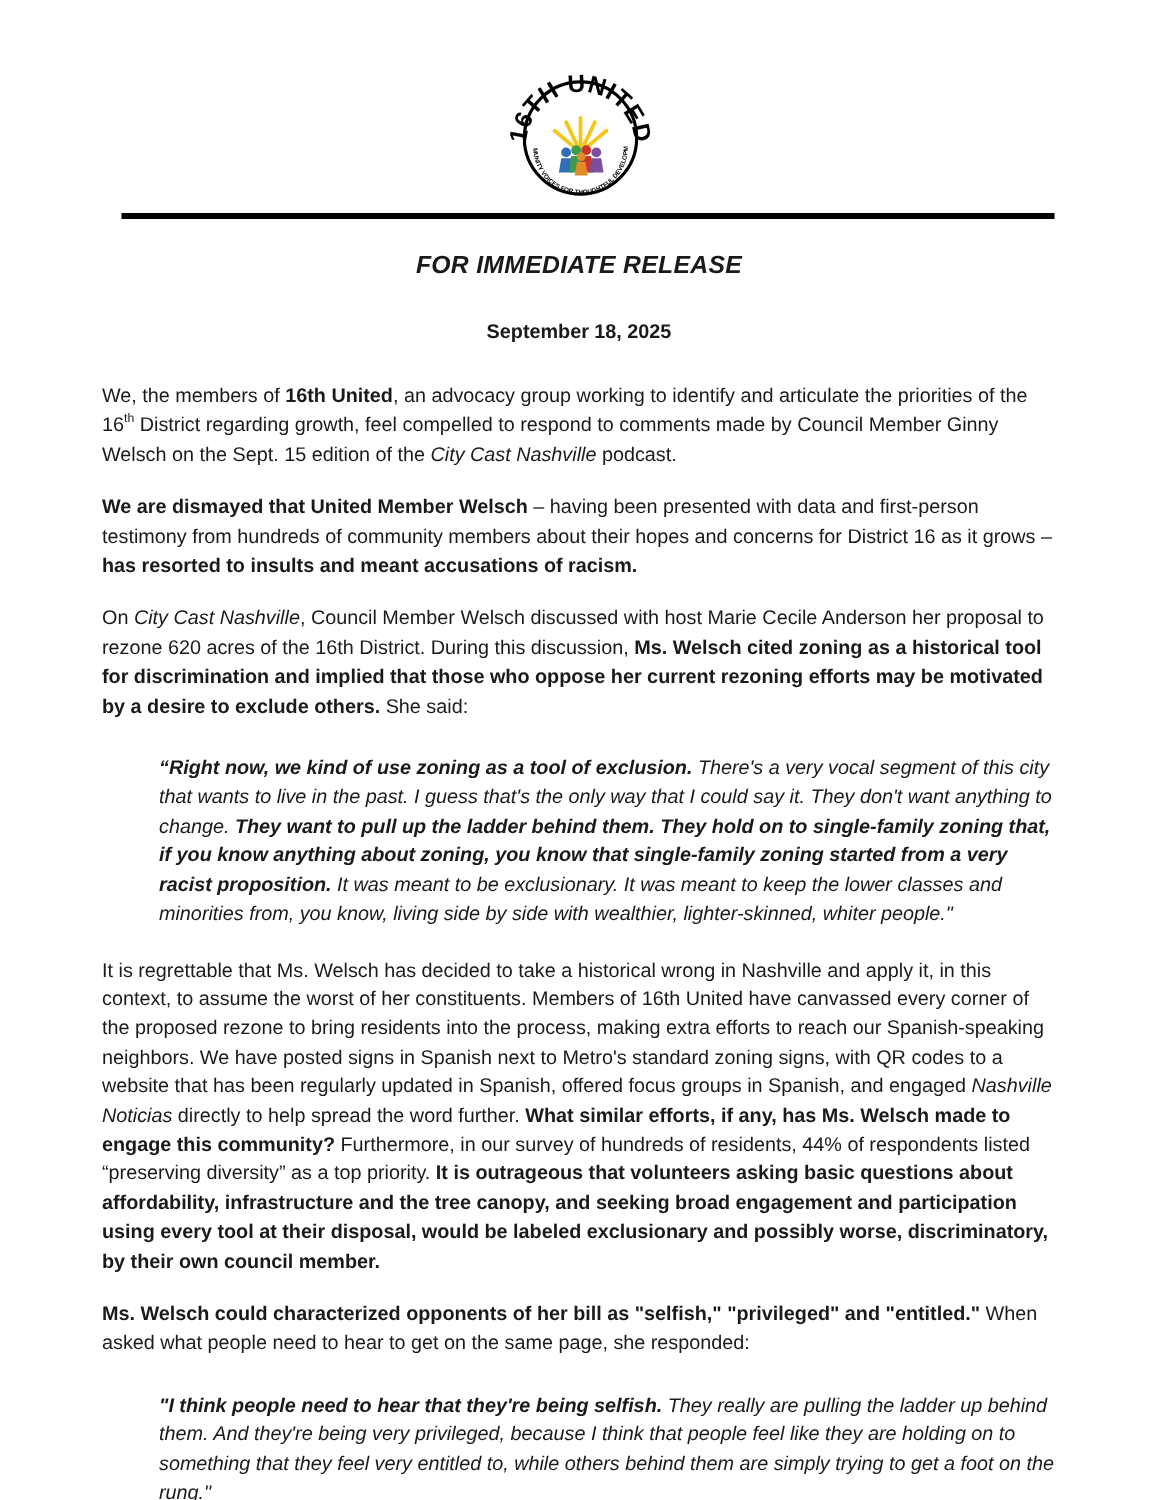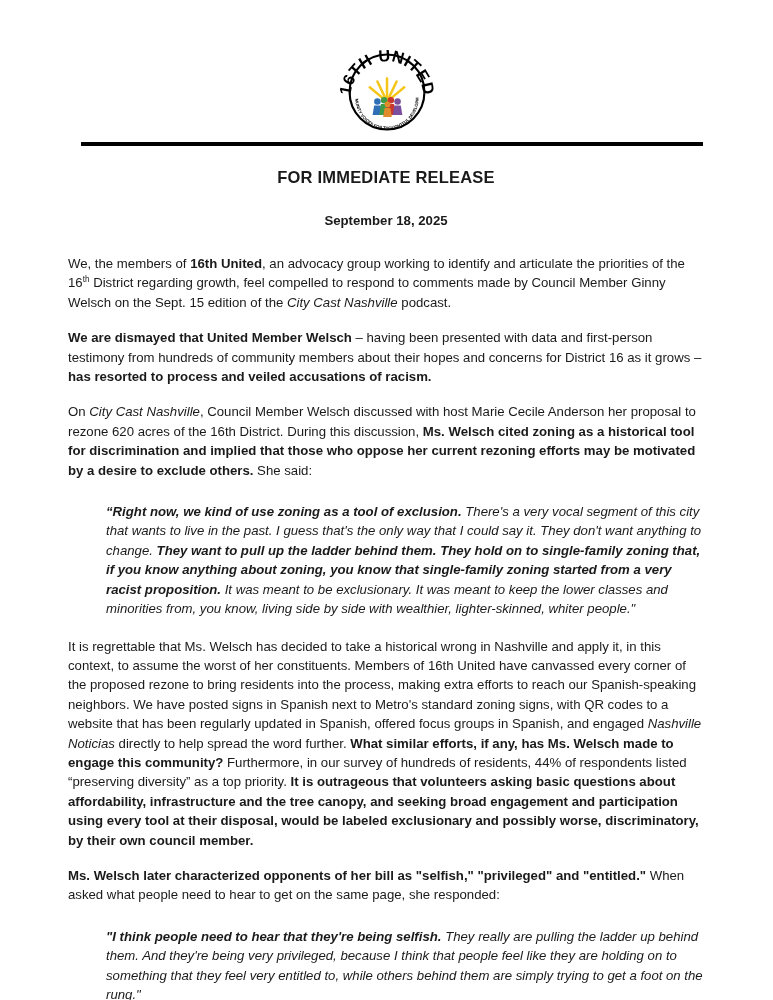--- a/index.html
+++ b/index.html
@@ -50,20 +50,21 @@
     top: 168px;
     width: 636px;
   }
 
   .headline {
     text-align: center;
     font-size: 16.5px;
     font-weight: bold;
     letter-spacing: 0.2px;
     margin: 0 0 26px 0;
+    font-style: italic;
   }
   .dateline {
     text-align: center;
     font-size: 13.2px;
     margin: 0 0 26px 0;
     font-weight: bold;
   }
 
   p.body {
     font-size: 13.2px;
@@ -144,30 +145,30 @@
 
   <div class="rule"></div>
 
   <div class="content">
 
     <h1 class="headline">FOR IMMEDIATE RELEASE</h1>
     <div class="dateline">September 18, 2025</div>
 
     <p class="body"><span>We, the members of </span><span class="b">16th United</span><span>, an advocacy group working to identify and articulate the priorities of the 16</span><sup>th</sup><span> District regarding growth, feel compelled to respond to comments made by Council Member Ginny Welsch on the Sept. 15 edition of the </span><span class="i">City Cast Nashville</span><span> podcast.</span></p>
 
-    <p class="body"><span class="b">We are dismayed that United Member Welsch</span><span> – having been presented with data and first-person testimony from hundreds of community members about their hopes and concerns for District 16 as it grows – </span><span class="b">has resorted to process and veiled accusations of racism.</span></p>
+    <p class="body"><span class="b">We are dismayed that United Member Welsch</span><span> – having been presented with data and first-person testimony from hundreds of community members about their hopes and concerns for District 16 as it grows – </span><span class="b">has resorted to insults and meant accusations of racism.</span></p>
 
     <p class="body"><span>On </span><span class="i">City Cast Nashville</span><span>, Council Member Welsch discussed with host Marie Cecile Anderson her proposal to rezone 620 acres of the 16th District. During this discussion, </span><span class="b">Ms. Welsch cited zoning as a historical tool for discrimination and implied that those who oppose her current rezoning efforts may be motivated by a desire to exclude others.</span><span> She said:</span></p>
 
     <div class="spacer-sm"></div>
 
     <blockquote class="quote"><span class="bi">“Right now, we kind of use zoning as a tool of exclusion.</span><span class="it"> There's a very vocal segment of this city that wants to live in the past. I guess that's the only way that I could say it. They don't want anything to change. </span><span class="bi">They want to pull up the ladder behind them. They hold on to single-family zoning that, if you know anything about zoning, you know that single-family zoning started from a very racist proposition.</span><span class="it"> It was meant to be exclusionary. It was meant to keep the lower classes and minorities from, you know, living side by side with wealthier, lighter-skinned, whiter people."</span></blockquote>
 
     <p class="body"><span>It is regrettable that Ms. Welsch has decided to take a historical wrong in Nashville and apply it, in this context, to assume the worst of her constituents. Members of 16th United have canvassed every corner of the proposed rezone to bring residents into the process, making extra efforts to reach our Spanish-speaking neighbors. We have posted signs in Spanish next to Metro's standard zoning signs, with QR codes to a website that has been regularly updated in Spanish, offered focus groups in Spanish, and engaged </span><span class="i">Nashville Noticias</span><span> directly to help spread the word further. </span><span class="b">What similar efforts, if any, has Ms. Welsch made to engage this community?</span><span> Furthermore, in our survey of hundreds of residents, 44% of respondents listed “preserving diversity” as a top priority. </span><span class="b">It is outrageous that volunteers asking basic questions about affordability, infrastructure and the tree canopy, and seeking broad engagement and participation using every tool at their disposal, would be labeled exclusionary and possibly worse, discriminatory, by their own council member.</span></p>
 
-    <p class="body"><span class="b">Ms. Welsch later characterized opponents of her bill as "selfish," "privileged" and "entitled."</span><span> When asked what people need to hear to get on the same page, she responded:</span></p>
+    <p class="body"><span class="b">Ms. Welsch could characterized opponents of her bill as "selfish," "privileged" and "entitled."</span><span> When asked what people need to hear to get on the same page, she responded:</span></p>
 
     <div class="spacer-sm"></div>
 
     <blockquote class="quote"><span class="bi">"I think people need to hear that they're being selfish.</span><span class="it"> They really are pulling the ladder up behind them. And they're being very privileged, because I think that people feel like they are holding on to something that they feel very entitled to, while others behind them are simply trying to get a foot on the rung."</span></blockquote>
 
   </div>
 </div>
 
 </body></html>

